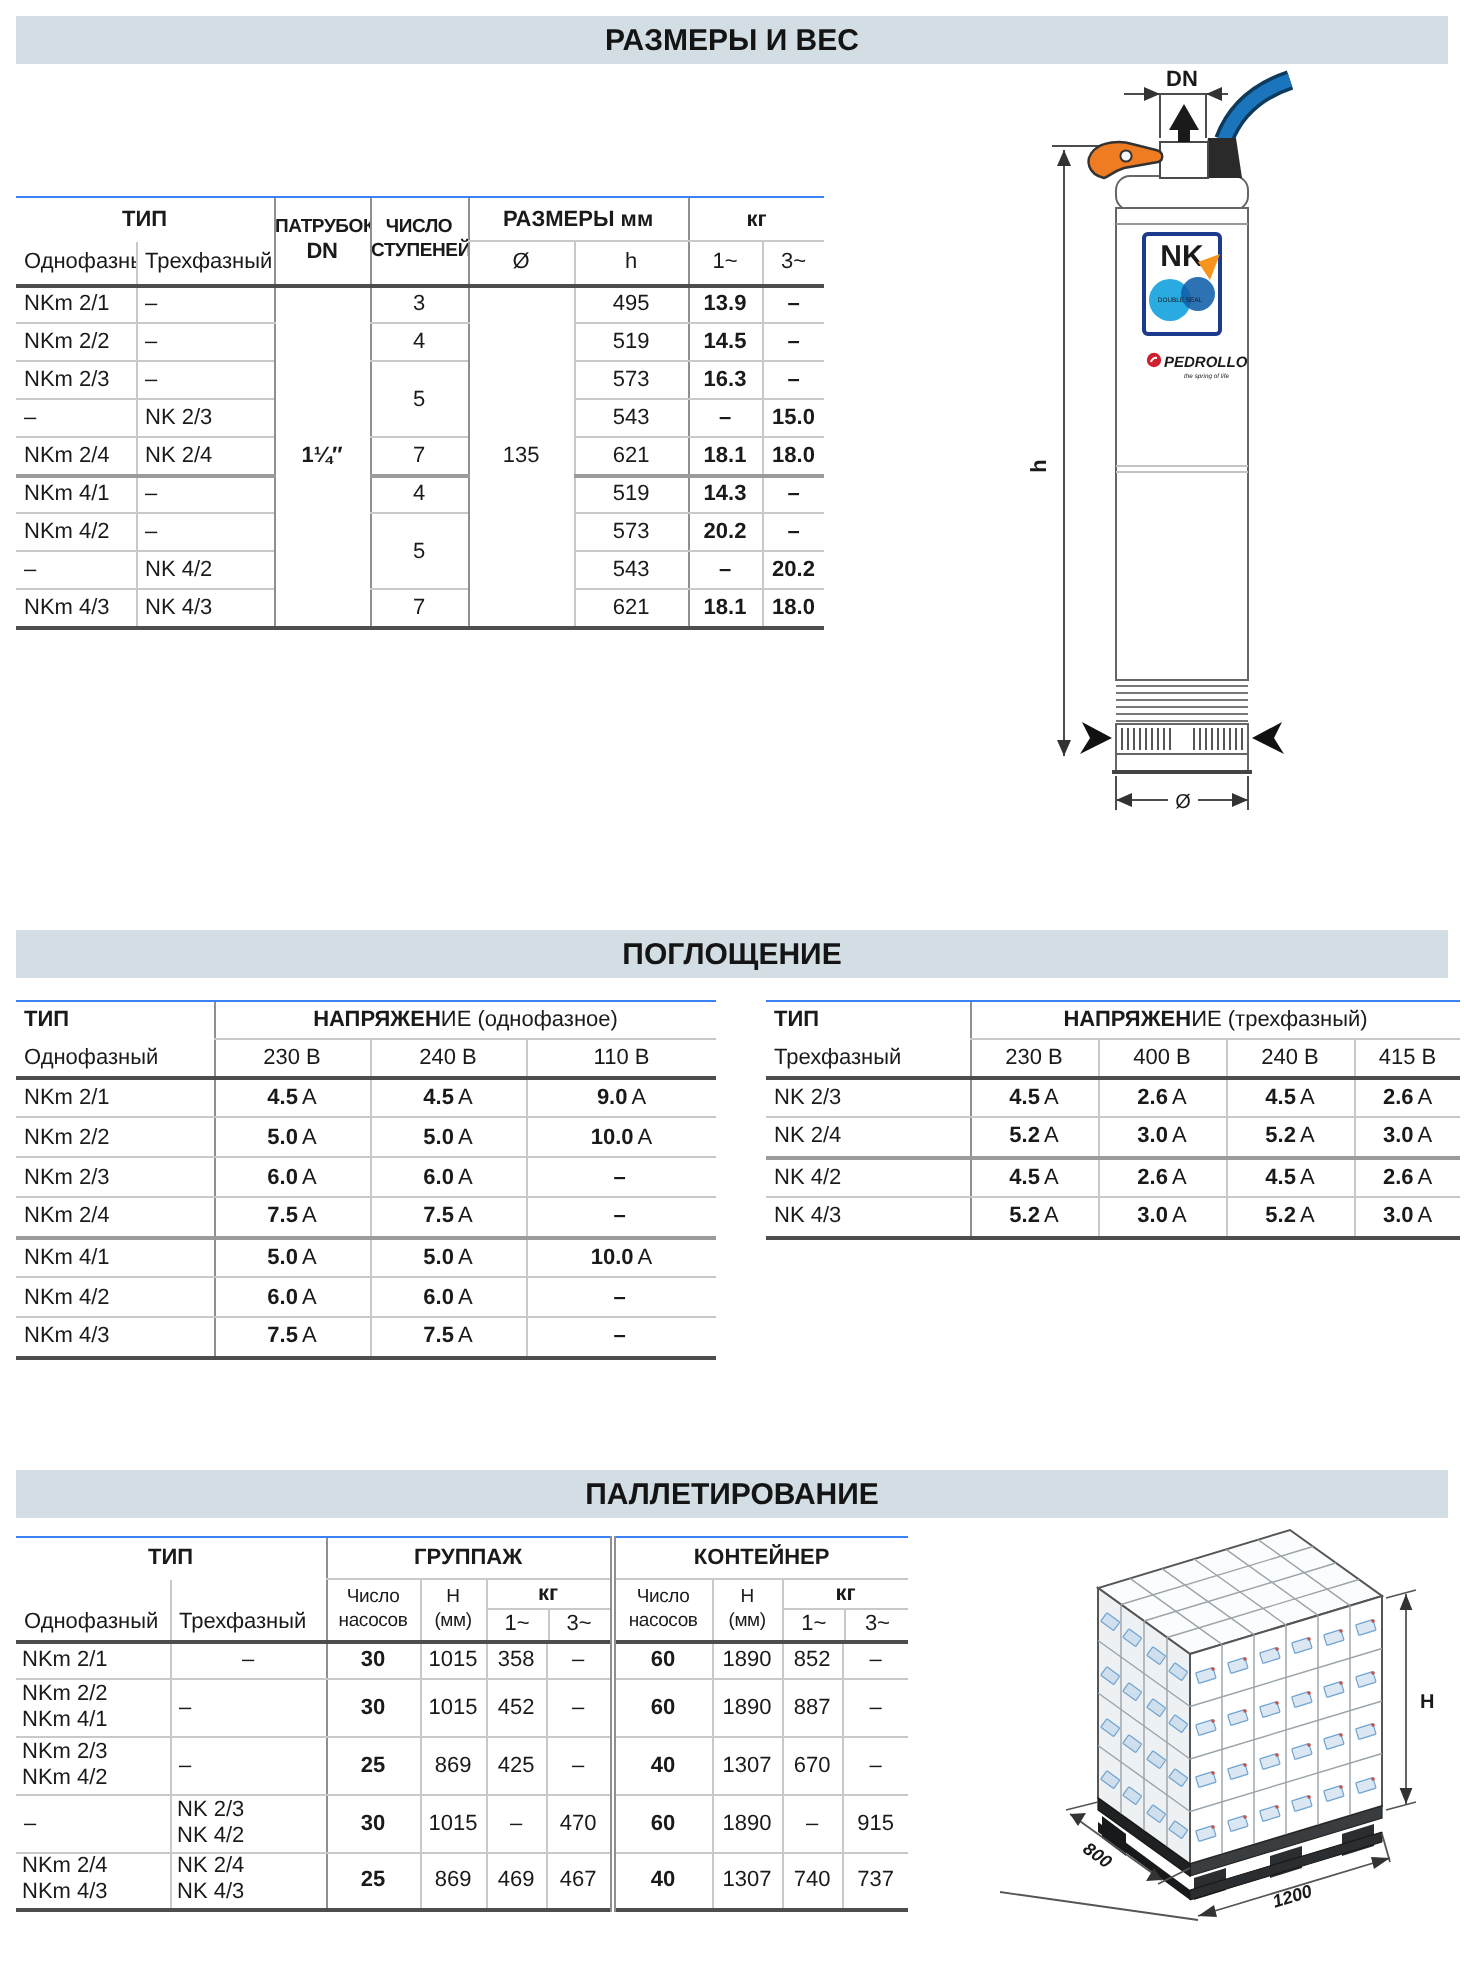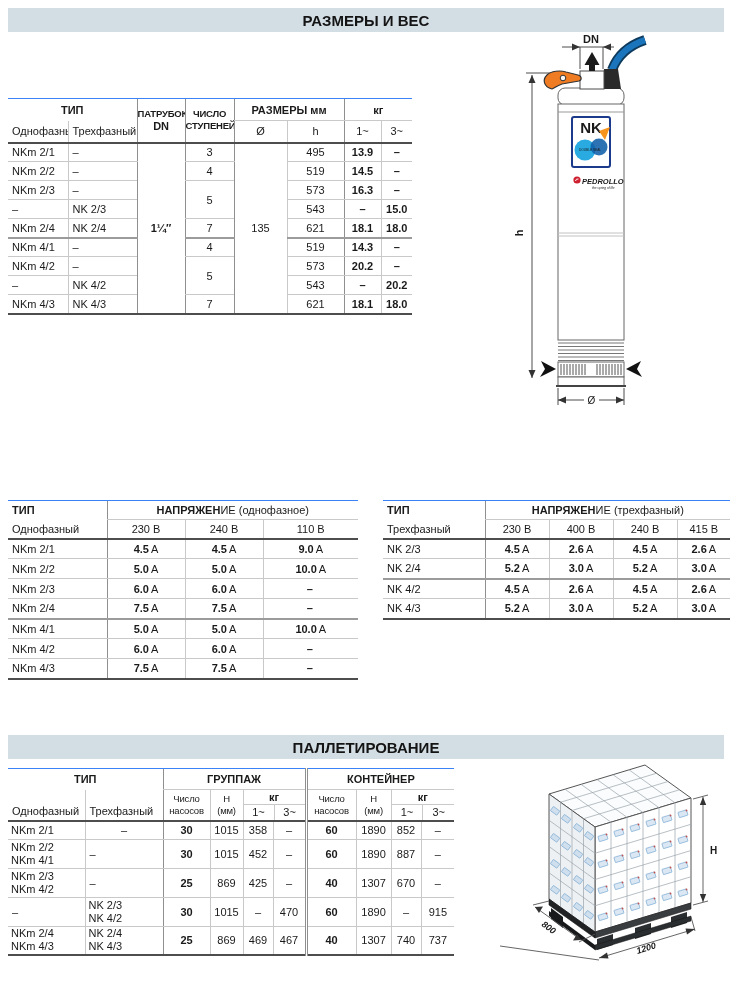--- a/index.html
+++ b/index.html
@@ -222,20 +222,23 @@
       <rect x="66" y="334" width="66" height="15" fill="#fff" stroke="#666"></rect>
       <path d="M69 336V347M72 336V347M75 336V347M78 336V347M81 336V347M84 336V347M87 336V347M90 336V347M93 336V347M105 336V347M108 336V347M111 336V347M114 336V347M117 336V347M120 336V347M123 336V347M126 336V347M129 336V347" stroke="#555" fill="none"></path>
       <rect x="66" y="349" width="66" height="9" fill="#fff" stroke="#666"></rect>
       <line x1="64" y1="358" x2="134" y2="358" stroke="#444" stroke-width="2"></line>
       <polygon points="64,341 49,333 53,341 48,349" fill="#111"></polygon>
       <polygon points="134,341 149,333 145,341 150,349" fill="#111"></polygon>
     </g>
     <text x="99.5" y="376" font-size="10" text-anchor="middle">Ø</text>
   </svg>
 
+  <div class="bar" style="top:465px">
+    <span>ПОГЛОЩЕНИЕ</span>
+  </div>
 
   <table class="t abs abs1">
     <colgroup>
         <col style="width:99px">
         <col style="width:78px">
         <col style="width:78px">
         <col style="width:95px">
       </colgroup>
     <thead>
       <tr>

